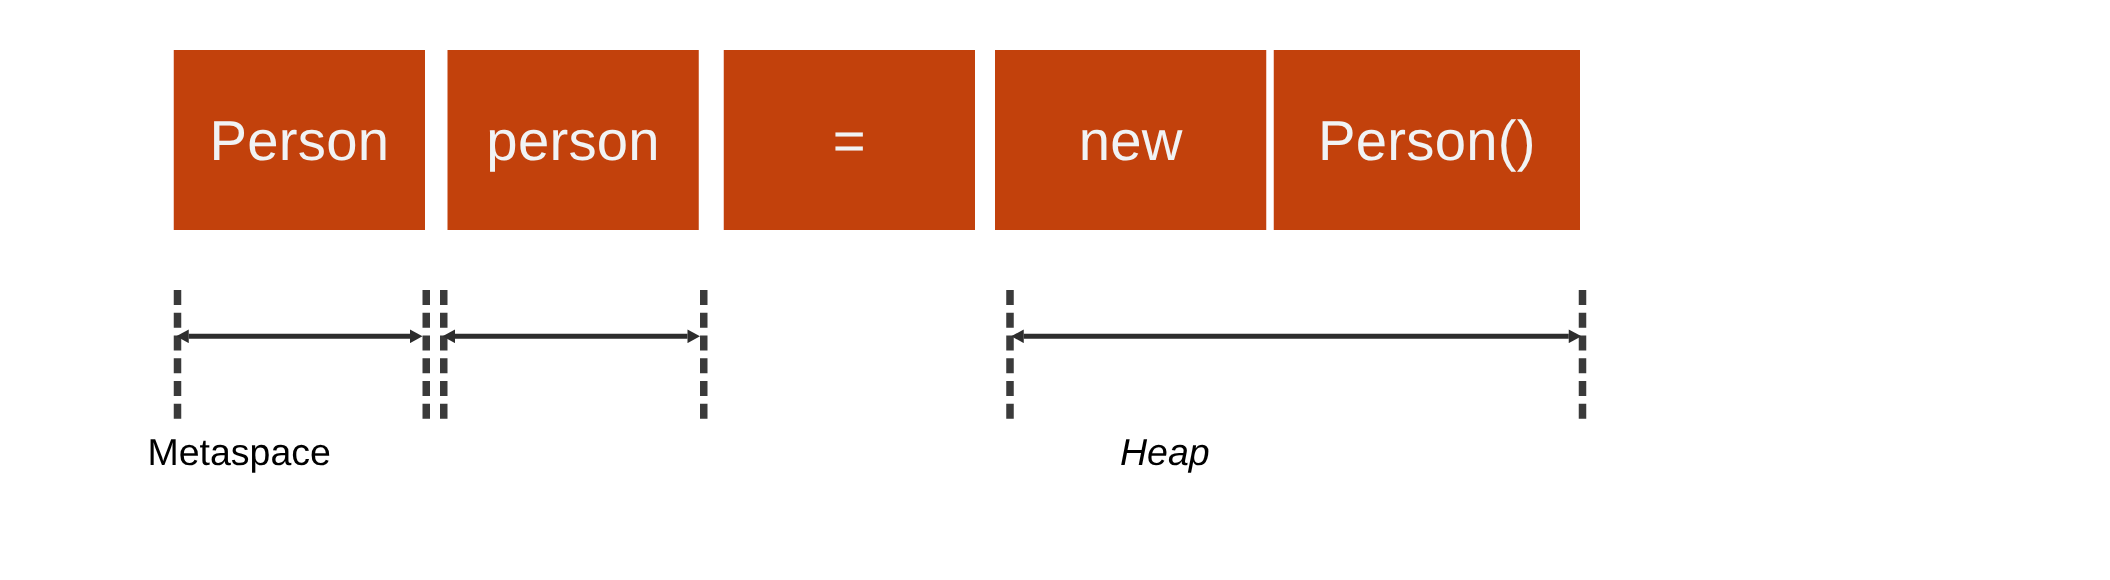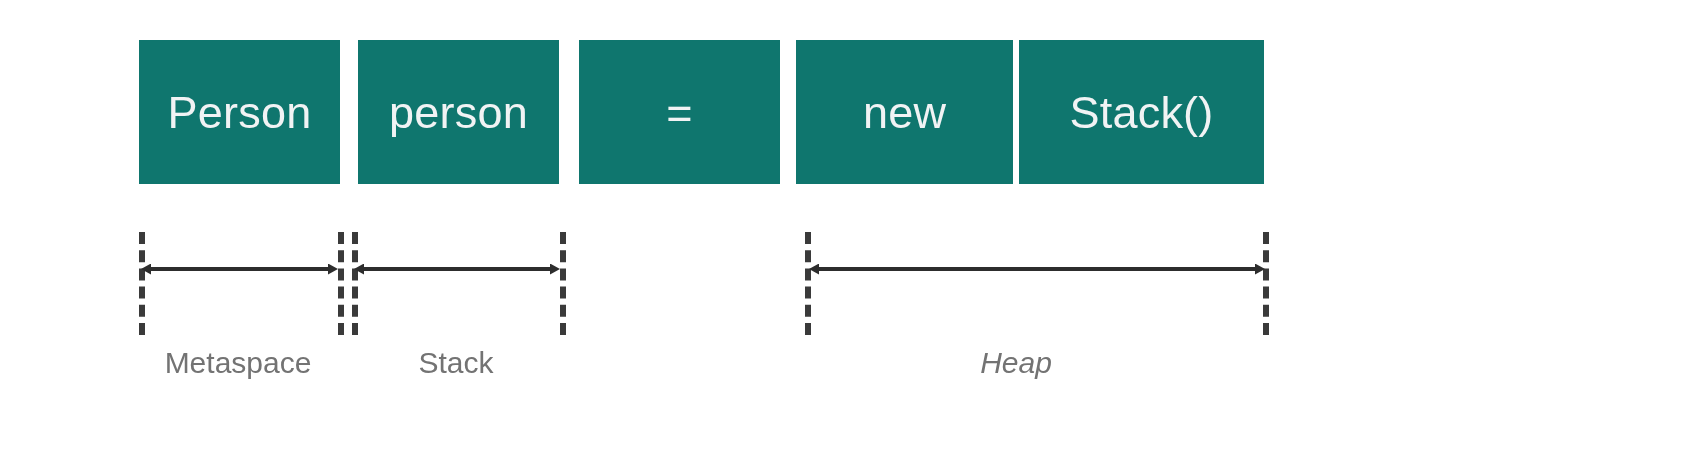--- a/index.html
+++ b/index.html
@@ -17,21 +17,21 @@
     position: relative;
     width: 1688px;
     height: 464px;
     background: #ffffff;
   }
 
   
   .token-box {
     position: absolute;
     box-sizing: border-box;
-    background: #0f766e;
+    background: #c2410c;
     color: #f1f3f4;
     display: flex;
     align-items: center;
     justify-content: center;
     font-size: 45px;
     font-weight: 400;
     letter-spacing: 0.2px;
     line-height: 1;
     font-family: "Liberation Sans", sans-serif;
     top: 40px;
@@ -62,38 +62,38 @@
     display: block;
     width: 100%;
     height: 100%;
     overflow: visible;
   }
 
   
   .region-label {
     position: absolute;
     top: 345px;
-    text-align: center;
+    text-align: left;
     font-size: 30px;
-    color: #737373;
+    color: #000000;
     font-family: "Liberation Sans", sans-serif;
     white-space: nowrap;
     line-height: 1.2;
   }
 </style>
 </head>
 <body>
 
 <div id="diagram">
 
   <div class="token-box tb0">Person</div>
   <div class="token-box tb1">person</div>
   <div class="token-box tb2">=</div>
   <div class="token-box tb3">new</div>
-  <div class="token-box tb4">Stack()</div>
+  <div class="token-box tb4">Person()</div>
 
   <div class="guide" style="left:139px;"></div>
   <div class="guide" style="left:338px;"></div>
   <div class="guide" style="left:352px;"></div>
   <div class="guide" style="left:560px;"></div>
   <div class="guide" style="left:805px;"></div>
   <div class="guide" style="left:1263px;"></div>
 
   <div class="measure-arrow" style="left:141px; width:197px;">
     <svg viewBox="0 0 197 34" preserveAspectRatio="none">
@@ -131,16 +131,15 @@
         </marker>
         <marker id="ahR3" markerWidth="11" markerHeight="11" refX="1" refY="5.5" orient="auto" markerUnits="userSpaceOnUse">
           <path d="M1,0 L1,11 L11,5.5 z" fill="#2d2d2d"></path>
         </marker>
       </defs>
       <line x1="10" y1="17" x2="446" y2="17" stroke="#2d2d2d" stroke-width="4" marker-start="url(#ahL3)" marker-end="url(#ahR3)"></line>
     </svg>
   </div>
 
   <div class="region-label" style="left:118px; width:240px;">Metaspace</div>
-  <div class="region-label" style="left:336px; width:240px;">Stack</div>
   <div class="region-label" style="left:896px; width:240px;font-style:italic;">Heap</div>
 
 </div>
 
 </body></html>

